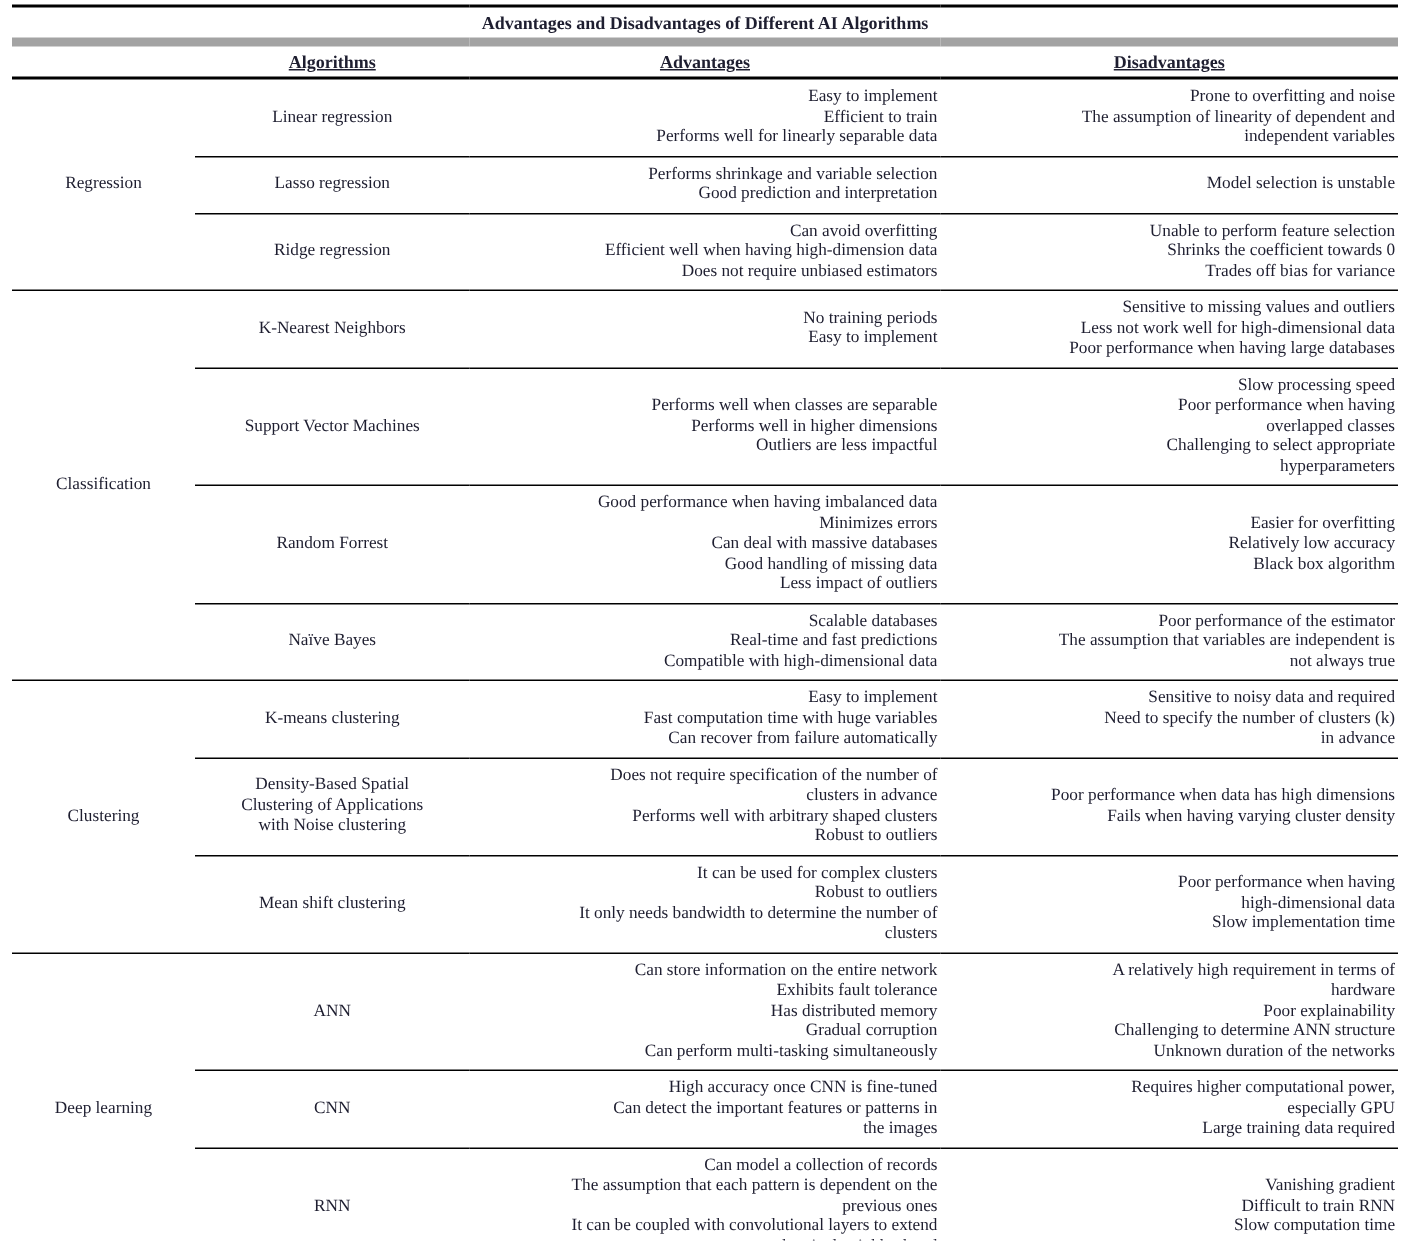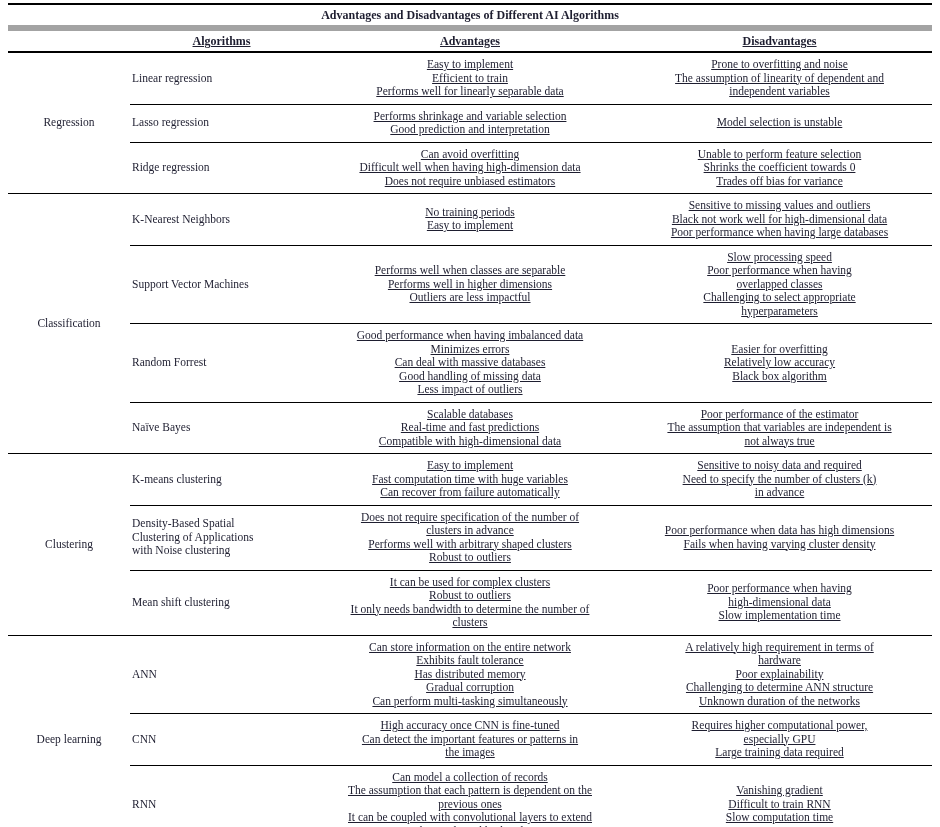--- a/index.html
+++ b/index.html
@@ -41,27 +41,26 @@
     text-align: center;
     padding: 3px 0;
     border-bottom: 2px solid #000;
     text-decoration: underline;
   }
   td.cat {
     text-align: center;
     font-family: Liberation Serif, serif;
   }
   td.alg {
-    text-align: left;
+    text-align: center;
     white-space: pre-line;
   }
   td.adv, td.dis {
-    text-align: center;
+    text-align: right;
     white-space: pre-line;
-    text-decoration: underline;
   }
   tr.inner td {
     border-top: 1px solid #000;
   }
   tr.section-start td {
     border-top: 1.5px solid #000;
   }
   tr.last-row td, td.cat-bottom {
     border-bottom: 2px solid #000;
   }
@@ -101,34 +100,34 @@
   </tr>
   <tr class="inner">
     <td class="alg">Lasso regression</td>
     <td class="adv">Performs shrinkage and variable selection
 Good prediction and interpretation</td>
     <td class="dis">Model selection is unstable</td>
   </tr>
   <tr class="inner">
     <td class="alg">Ridge regression</td>
     <td class="adv">Can avoid overfitting
-Difficult well when having high-dimension data
+Efficient well when having high-dimension data
 Does not require unbiased estimators</td>
     <td class="dis">Unable to perform feature selection
 Shrinks the coefficient towards 0
 Trades off bias for variance</td>
   </tr>
 
   <tr class="section-start">
     <td class="cat" rowspan="4">Classification</td>
     <td class="alg">K-Nearest Neighbors</td>
     <td class="adv">No training periods
 Easy to implement</td>
     <td class="dis">Sensitive to missing values and outliers
-Black not work well for high-dimensional data
+Less not work well for high-dimensional data
 Poor performance when having large databases</td>
   </tr>
   <tr class="inner">
     <td class="alg">Support Vector Machines</td>
     <td class="adv">Performs well when classes are separable
 Performs well in higher dimensions
 Outliers are less impactful</td>
     <td class="dis">Slow processing speed
 Poor performance when having
 overlapped classes

